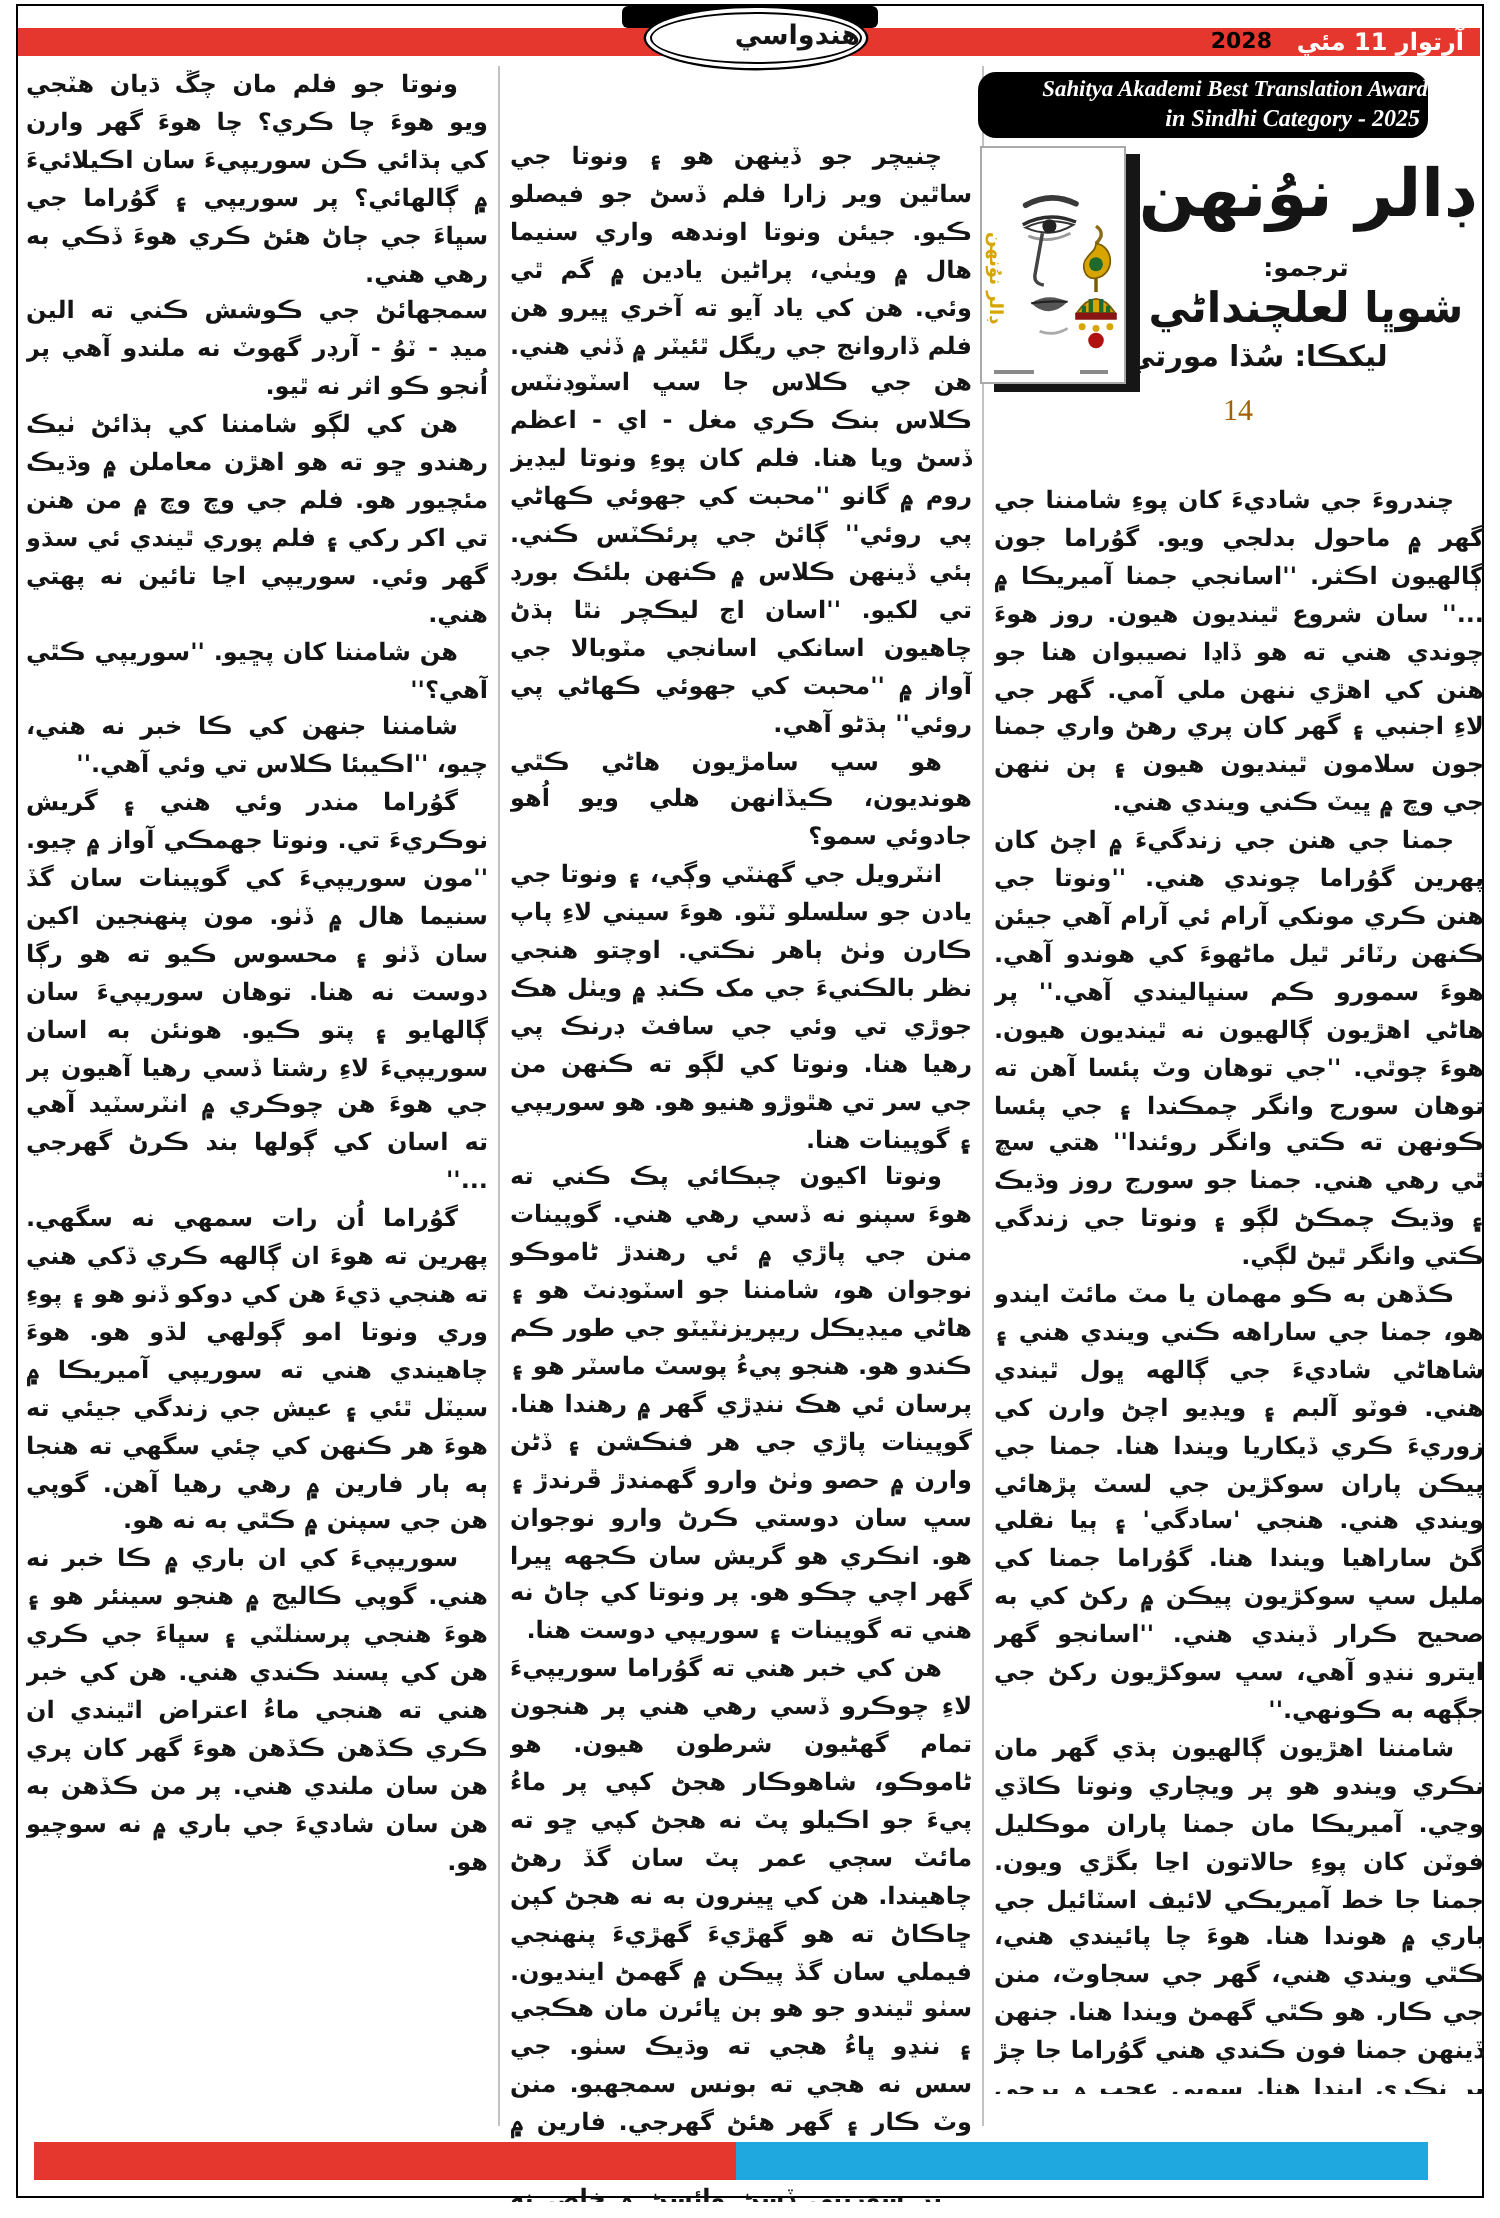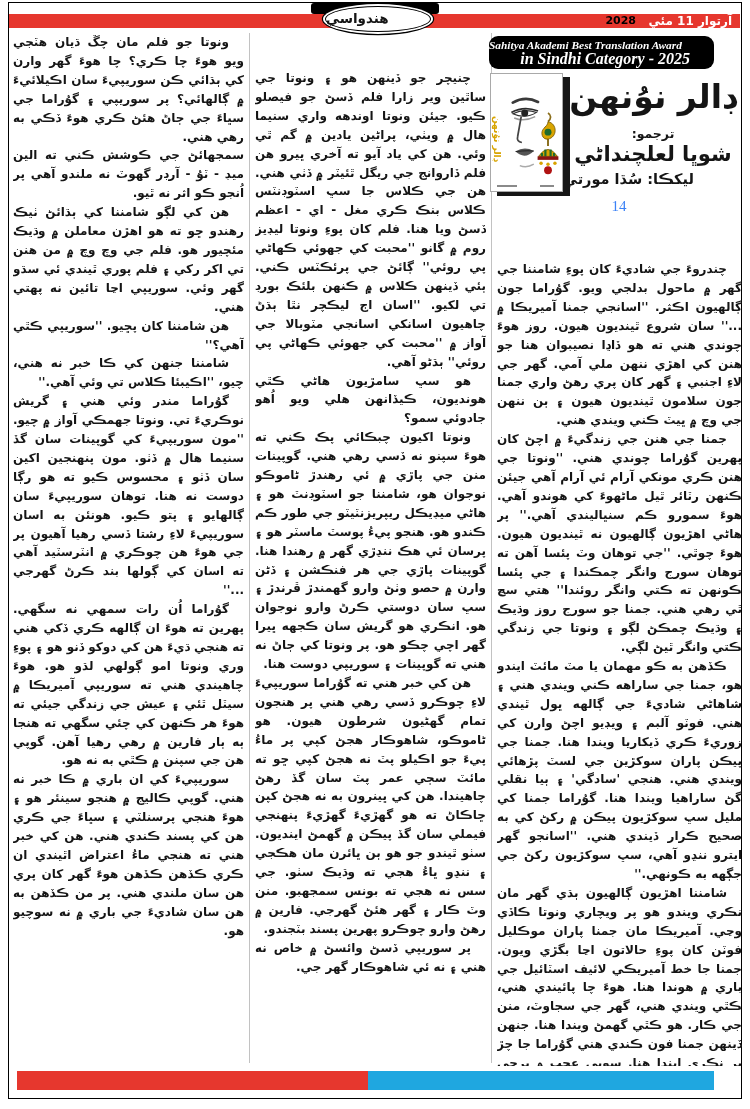--- a/index.html
+++ b/index.html
@@ -9,47 +9,47 @@
   
   .frame{left:8px;top:2px;width:732px;height:1095px;border:1.5px solid #000;}
   
   .logo-strip{left:311px;top:3px;width:128px;height:11px;background:#000;border-radius:3px;z-index:1;}
   .redbar{left:9px;top:14px;width:731px;height:14px;background:#e6372e;z-index:2;}
   .pageno{left:14px;top:14px;color:#fff;font-size:11px;font-weight:bold;line-height:14px;}
   .hdr-date{right:8px;top:0;color:#fff;font-size:12px;font-weight:bold;line-height:14px;direction:rtl;}
   .hdr-year{right:104px;top:0;color:#000;font-size:11px;font-weight:bold;line-height:14px;}
   .logo-oval{left:325px;top:6px;width:104px;height:24px;background:#fff;border:1.2px solid #000;
              border-radius:50%;z-index:3;box-shadow:0 0 0 2px #fff,0 0 0 3.2px #000;
-             text-align:left;font-size:13.5px;font-weight:bold;line-height:23px;}
+             text-align:right;font-size:13.5px;font-weight:bold;line-height:23px;}
   
   .award{left:489px;top:36px;width:225px;height:33px;background:#000;border-radius:9px;color:#fff;
          font-family:"Liberation Serif",serif;font-style:italic;font-weight:bold;z-index:2;
          direction:ltr;padding-top:2px;box-sizing:border-box;}
-  .award .l1{display:block;text-align:left;font-size:11.4px;line-height:14px;}
-  .award .l2{display:block;text-align:right;padding-right:24px;font-size:16px;line-height:14px;}
+  .award .l1{display:block;text-align:right;font-size:11.4px;line-height:14px;}
+  .award .l2{display:block;text-align:right;padding-right:4px;font-size:12px;line-height:14px;}
   
   .cover{left:490px;top:73px;width:71px;height:117px;background:#fff;border:1px solid #a9a9a9;
          box-shadow:7px 4px 0 #161616;z-index:2;}
   .cover-vtitle{left:1px;top:4px;height:84px;writing-mode:vertical-rl;font-size:9px;font-weight:bold;
                 color:#d8a400;letter-spacing:1px;line-height:10px;}
   .microline{background:#8a8a8a;height:2px;}
   
   .title{left:563px;top:77px;width:180px;text-align:center;font-size:33px;font-weight:bold;line-height:40px;}
   .tr-label{left:563px;top:126px;width:180px;text-align:center;font-size:12.5px;font-weight:bold;}
   .tr-name{left:563px;top:140px;width:180px;text-align:center;font-size:21px;font-weight:bold;line-height:28px;}
   .author{left:563px;top:171px;width:180px;text-align:left;font-size:14.5px;font-weight:bold;}
   .episode{left:496px;top:198px;width:246px;text-align:center;font-size:15px;
-           font-family:"Liberation Serif",serif;color:#3b82f6;direction:ltr;}
+           font-family:"Liberation Serif",serif;color:#a16207;direction:ltr;}
   
   .col{direction:rtl;text-align:justify;font-size:12px;font-weight:bold;line-height:18.9px;overflow:hidden;}
   .col p{margin:0;text-indent:15px;}
   .col p.cont{text-indent:0;}
   .col-left{left:13px;top:33px;width:231px;height:1032px;}
   .col-mid{left:255px;top:33px;width:231px;height:1032px;margin-top:36px;}
-  .col-right{left:497px;top:241px;width:245px;height:806px;margin-top:19px;}
+  .col-right{left:497px;top:241px;width:245px;height:806px;}
   .rule{width:1px;background:#c2c2c2;top:33px;height:1030px;}
   .rule-a{left:249px;} .rule-b{left:491px;}
   
   .foot-red{left:17px;top:1071px;width:351px;height:19px;background:#e6372e;}
   .foot-blue{left:368px;top:1071px;width:346px;height:19px;background:#1fa7e0;}
 </style>
 </head>
 <body>
 
 <div class="abs frame"></div>
@@ -115,20 +115,21 @@
   <p class="para">چندروءَ جي شاديءَ کان پوءِ شامننا جي گهر ۾ ماحول بدلجي ويو. گوُراما جون ڳالهيون اڪثر. ''اسانجي جمنا آميريڪا ۾ ...'' سان شروع ٿينديون هيون. روز هوءَ چوندي هني ته هو ڏاڍا نصيبوان هنا جو هنن کي اهڙي ننهن ملي آمي. گهر جي لاءِ اجنبي ۽ گهر کان پري رهڻ واري جمنا جون سلامون ٿينديون هيون ۽ ٻن ننهن جي وچ ۾ ڀيٽ ڪني ويندي هني.</p>
   <p class="para">جمنا جي هنن جي زندگيءَ ۾ اچڻ کان پهرين گوُراما چوندي هني. ''ونوتا جي هنن ڪري مونکي آرام ئي آرام آهي جيئن ڪنهن رٽائر ٿيل ماڻهوءَ کي هوندو آهي. هوءَ سمورو ڪم سنڀاليندي آهي.'' پر هاڻي اهڙيون ڳالهيون نه ٿينديون هيون. هوءَ چوٿي. ''جي توهان وٽ پئسا آهن ته توهان سورج وانگر چمڪندا ۽ جي پئسا ڪونهن ته ڪتي وانگر روئندا'' هتي سچ ٿي رهي هني. جمنا جو سورج روز وڌيڪ ۽ وڌيڪ چمڪڻ لڳو ۽ ونوتا جي زندگي ڪتي وانگر ٿيڻ لڳي.</p>
   <p class="para">ڪڏهن به ڪو مهمان يا مٽ مائٽ ايندو هو، جمنا جي ساراهه ڪني ويندي هني ۽ شاهاڻي شاديءَ جي ڳالهه ڀول ٿيندي هني. فوٽو آلبم ۽ ويڊيو اچڻ وارن کي زوريءَ ڪري ڏيکاريا ويندا هنا. جمنا جي پيڪن پاران سوکڙين جي لسٽ پڙهائي ويندي هني. هنجي 'سادگي' ۽ ٻيا نقلي گڻ ساراهيا ويندا هنا. گوُراما جمنا کي مليل سڀ سوکڙيون پيڪن ۾ رکڻ کي به صحيح ڪرار ڏيندي هني. ''اسانجو گهر ايترو ننڍو آهي، سڀ سوکڙيون رکڻ جي جڳهه به ڪونهي.''</p>
   <p class="para">شامننا اهڙيون ڳالهيون ٻڌي گهر مان نڪري ويندو هو پر ويچاري ونوتا ڪاڏي وڃي. آميريڪا مان جمنا پاران موڪليل فوٽن کان پوءِ حالاتون اڃا بگڙي ويون. جمنا جا خط آميريڪي لائيف اسٽائيل جي باري ۾ هوندا هنا. هوءَ چا پائيندي هني، ڪٿي ويندي هني، گهر جي سجاوٽ، منن جي ڪار. هو ڪٿي گهمڻ ويندا هنا. جنهن ڏينهن جمنا فون ڪندي هني گوُراما جا چڙ پر نڪري ايندا هنا. سوڀي عجب ۾ پرجي ويندي هني. پر ونوتا ڏکي ٿي ويندي هني ڇو ته هن کي خبر هني ته هنجون مشڪلون اڃا وڌنديون.</p>
 
 </div>
 
 <div class="abs col col-mid">
   <p class="para">چنيچر جو ڏينهن هو ۽ ونوتا جي ساٿين وير زارا فلم ڏسڻ جو فيصلو ڪيو. جيئن ونوتا اوندهه واري سنيما هال ۾ ويٺي، پراڻين يادين ۾ گم ٿي وئي. هن کي ياد آيو ته آخري ڀيرو هن فلم ڏاروانج جي ريگل ٿئيٽر ۾ ڏٺي هني. هن جي ڪلاس جا سڀ اسٽوڊنٽس ڪلاس بنڪ ڪري مغل - اي - اعظم ڏسڻ ويا هنا. فلم کان پوءِ ونوتا ليڊيز روم ۾ گانو ''محبت کي جهوئي ڪهاڻي پي روئي'' ڳائڻ جي پرئڪٽس ڪني. ٻئي ڏينهن ڪلاس ۾ ڪنهن بلئڪ بورڊ تي لکيو. ''اسان اڄ ليڪچر نٿا ٻڌڻ چاهيون اسانکي اسانجي مٽوبالا جي آواز ۾ ''محبت کي جهوئي ڪهاڻي پي روئي'' ٻڌڻو آهي.</p>
   <p class="para">هو سڀ سامڙيون هاڻي ڪٿي هونديون، ڪيڏانهن هلي ويو اُهو جادوئي سمو؟</p>
+  <p class="para">انٽرويل جي گهنٽي وڳي، ۽ ونوتا جي يادن جو سلسلو ٽٽو. هوءَ سيني لاءِ پاپ ڪارن وٺڻ ٻاهر نڪتي. اوچتو هنجي نظر بالڪنيءَ جي مک ڪنڊ ۾ ويٺل هڪ جوڙي تي وئي جي سافٽ ڊرنڪ پي رهيا هنا. ونوتا کي لڳو ته ڪنهن من جي سر تي هٿوڙو هنيو هو. هو سوريپي ۽ گوپينات هنا.</p>
   <p class="para">ونوتا اکيون چبڪائي پڪ ڪني ته هوءَ سپنو نه ڏسي رهي هني. گوپينات منن جي پاڙي ۾ ئي رهندڙ ڻاموڪو نوجوان هو، شامننا جو اسٽوڊنٽ هو ۽ هاڻي ميڊيڪل ريپريزنٽيٽو جي طور ڪم ڪندو هو. هنجو پيءُ پوسٽ ماسٽر هو ۽ پرسان ئي هڪ ننڍڙي گهر ۾ رهندا هنا. گوپينات پاڙي جي هر فنڪشن ۽ ڏڻن وارن ۾ حصو وٺڻ وارو گهمندڙ ڦرندڙ ۽ سڀ سان دوستي ڪرڻ وارو نوجوان هو. انڪري هو گريش سان ڪجهه ڀيرا گهر اچي چڪو هو. پر ونوتا کي ڄاڻ نه هني ته گوپينات ۽ سوريپي دوست هنا.</p>
   <p class="para">هن کي خبر هني ته گوُراما سوريپيءَ لاءِ چوڪرو ڏسي رهي هني پر هنجون تمام گهڻيون شرطون هيون. هو ڻاموڪو، شاهوڪار هجڻ کپي پر ماءُ پيءَ جو اڪيلو پٽ نه هجڻ کپي ڇو ته مائٽ سڄي عمر پٽ سان گڏ رهڻ چاهيندا. هن کي ڀينرون به نه هجڻ کپن ڇاڪاڻ ته هو گهڙيءَ گهڙيءَ پنهنجي فيملي سان گڏ پيڪن ۾ گهمڻ اينديون. سٺو ٿيندو جو هو ٻن ڀائرن مان هڪجي ۽ ننڍو ڀاءُ هجي ته وڌيڪ سٺو. جي سس نه هجي ته بونس سمجهبو. منن وٽ ڪار ۽ گهر هئڻ گهرجي. فارين ۾ رهڻ وارو چوڪرو پهرين پسند بٽجندو.</p>
   <p class="para">پر سوريپي ڏسڻ وائسڻ ۾ خاص نه هني ۽ نه ئي شاهوڪار گهر جي.</p>
 
 </div>
 
 <div class="abs col col-left">
   <p class="para">ونوتا جو فلم مان چڱ ڌيان هٽجي ويو هوءَ چا ڪري؟ چا هوءَ گهر وارن کي ٻڌائي ڪن سوريپيءَ سان اڪيلائيءَ ۾ ڳالهائي؟ پر سوريپي ۽ گوُراما جي سڀاءَ جي ڄاڻ هئڻ ڪري هوءَ ڏڪي به رهي هني.</p>
   <p class="para cont">سمجهائڻ جي ڪوشش ڪني ته الين ميڊ - ٽوُ - آرڊر گهوٽ نه ملندو آهي پر اُنجو ڪو اثر نه ٿيو.</p>
   <p class="para">هن کي لڳو شامننا کي ٻڌائڻ ٺيڪ رهندو ڇو ته هو اهڙن معاملن ۾ وڌيڪ مئچيور هو. فلم جي وچ وچ ۾ من هنن تي اکر رکي ۽ فلم پوري ٿيندي ئي سڌو گهر وئي. سوريپي اڃا تائين نه پهتي هني.</p>

